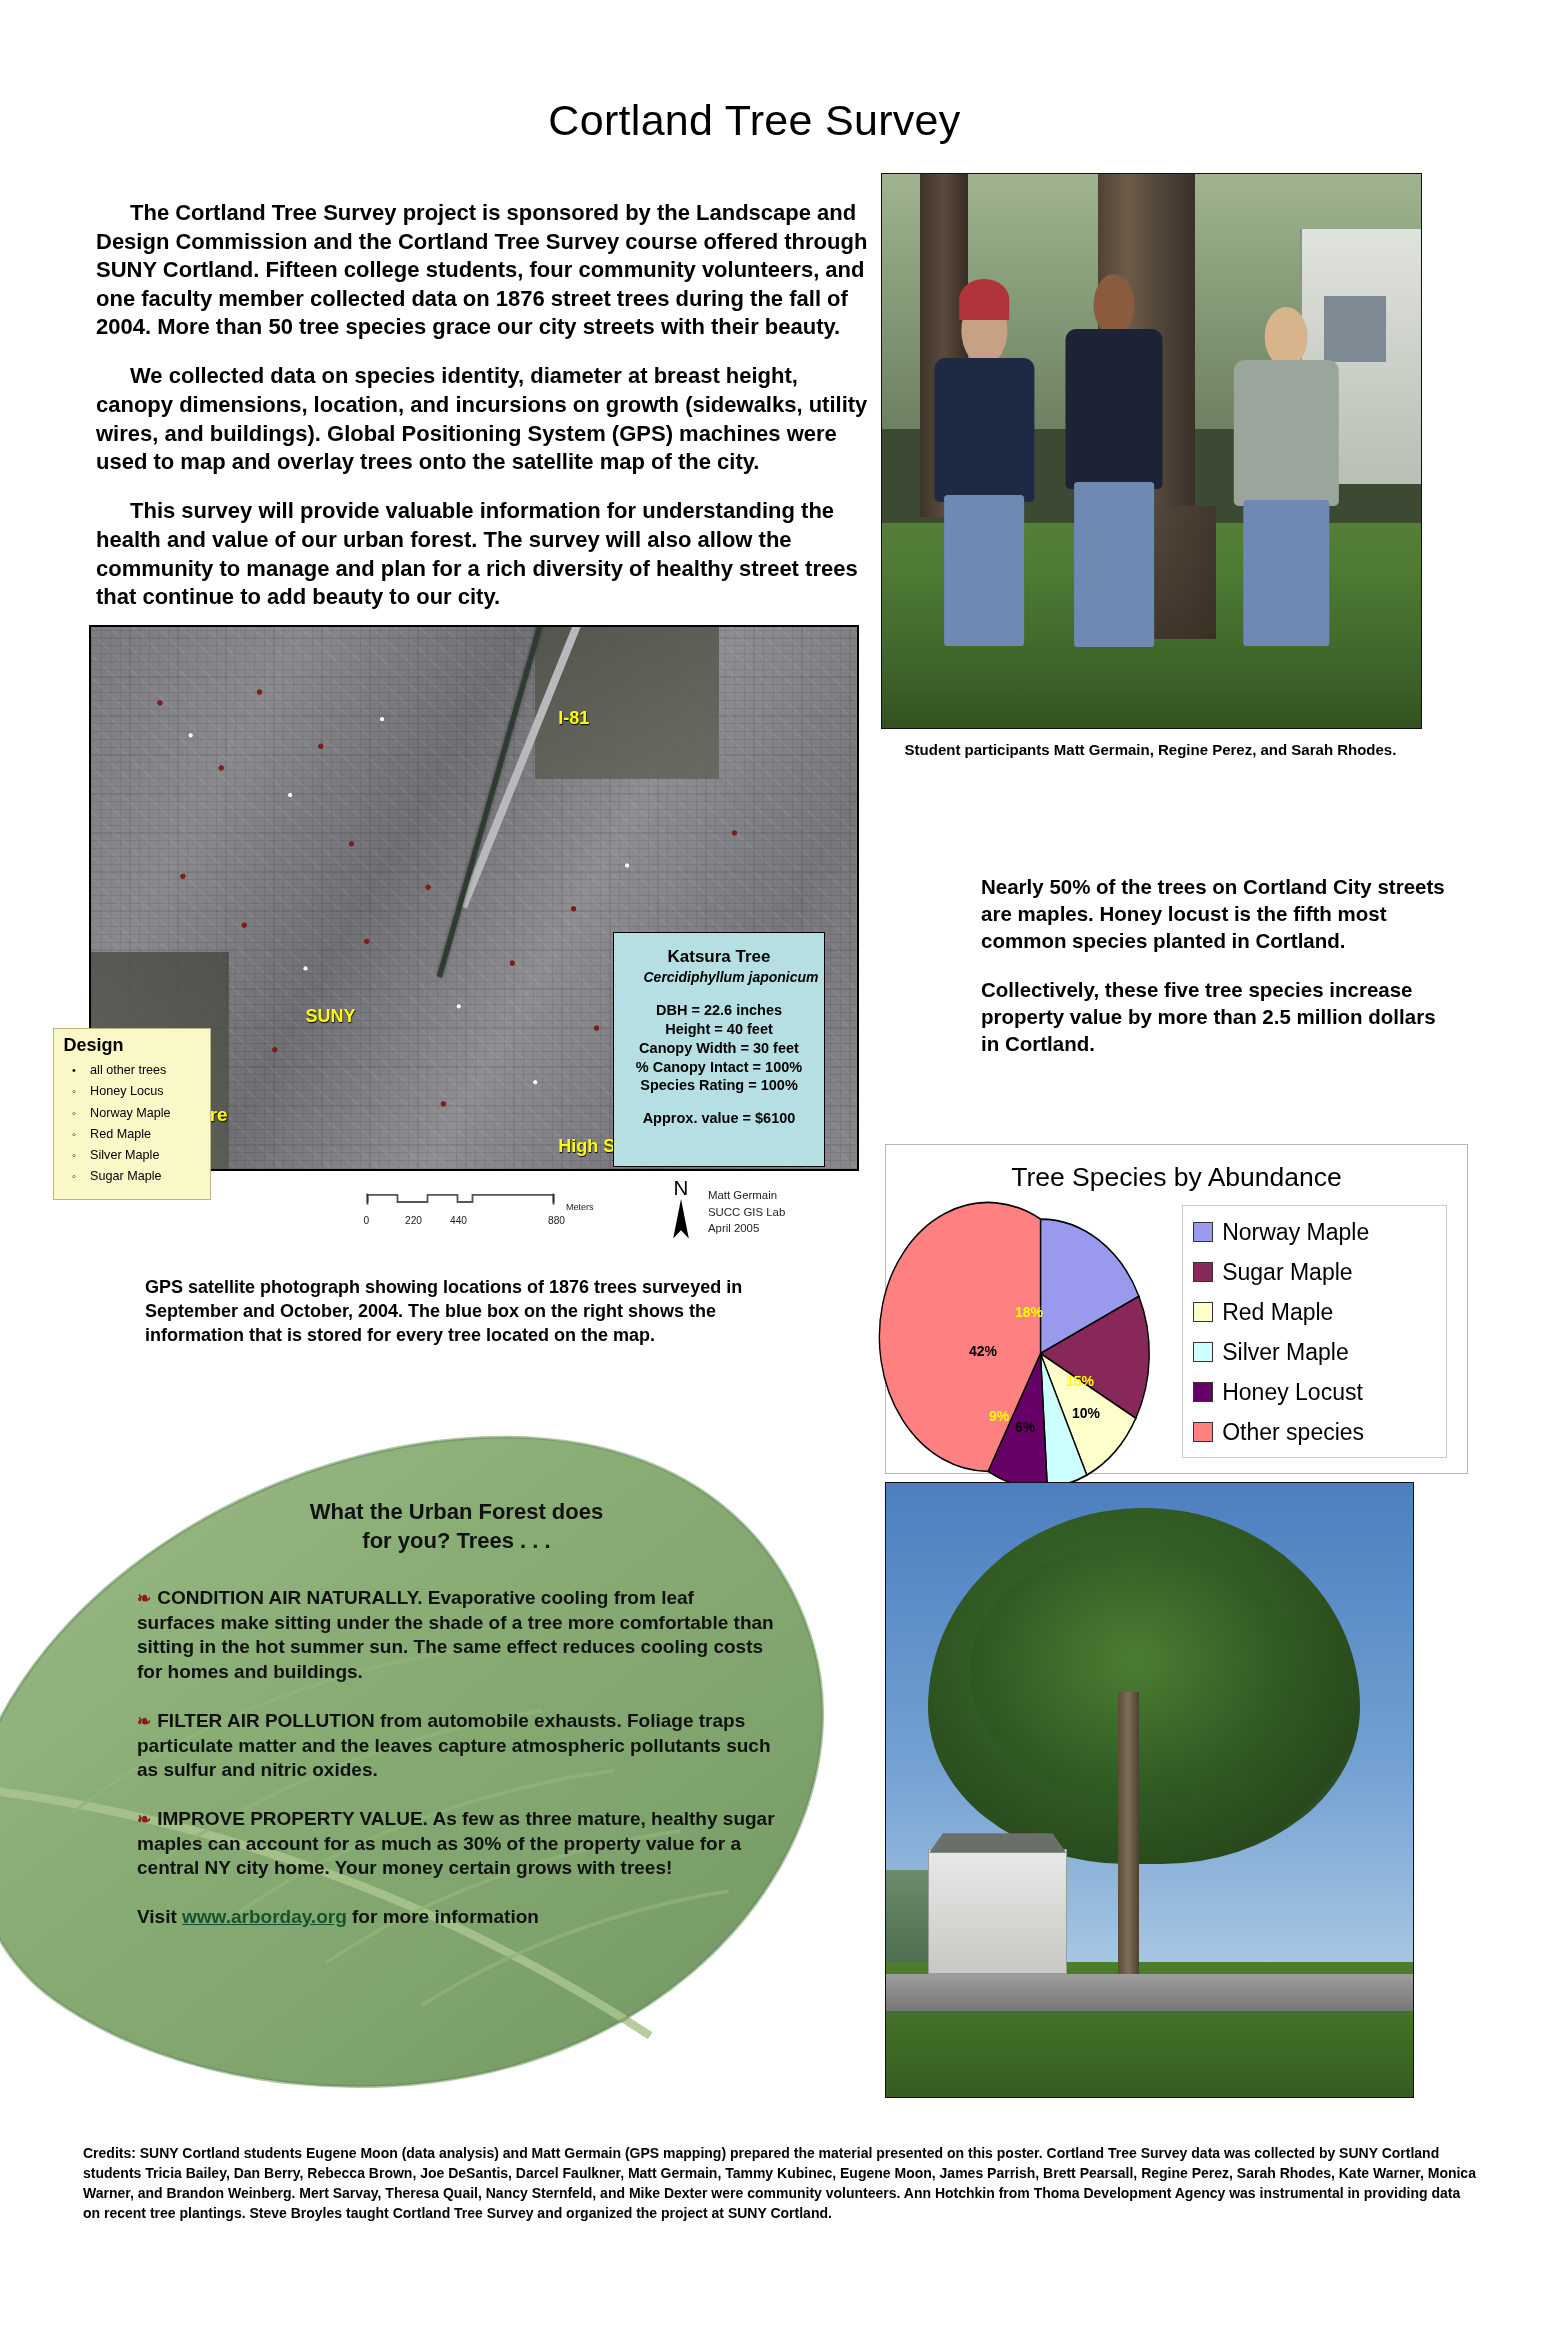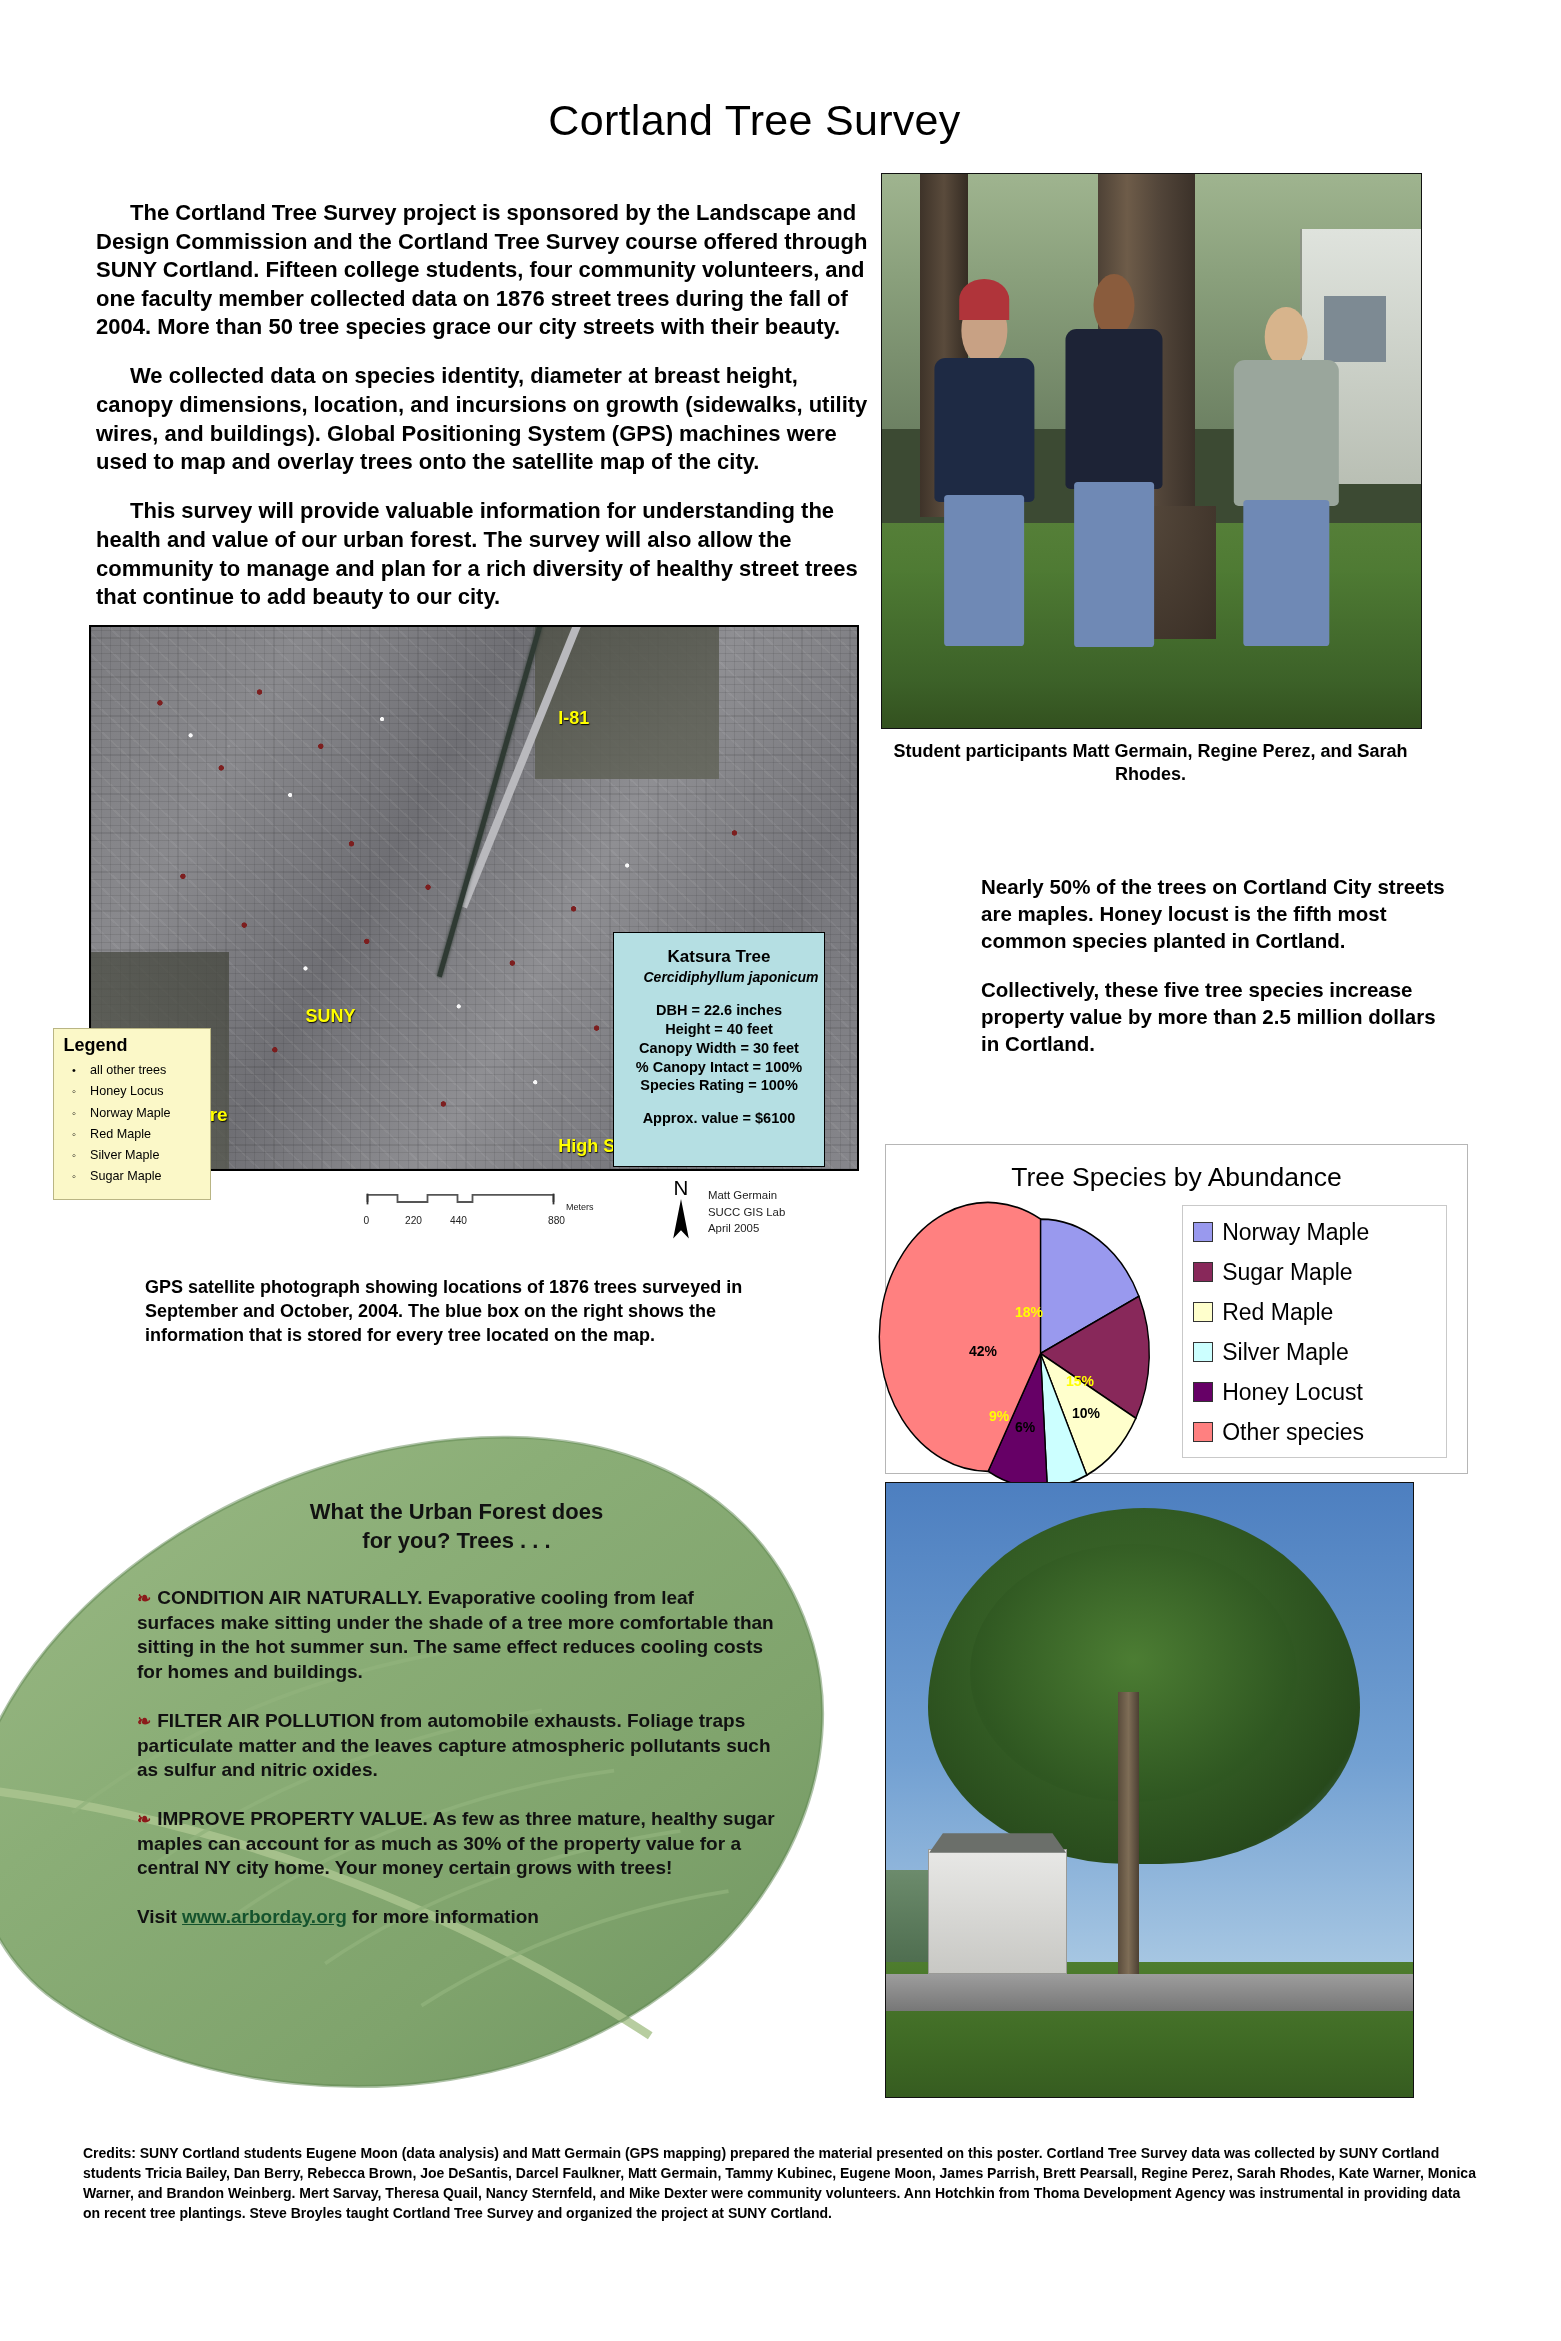--- a/index.html
+++ b/index.html
@@ -39,21 +39,21 @@
             background:linear-gradient(90deg,#3e3329,#5a4b3c,#352c23);}
   .ph-p{position:absolute;bottom:16%;}
   .ph-p .head{position:absolute;left:50%;transform:translateX(-50%);border-radius:50%;}
   .ph-p .body{position:absolute;left:50%;transform:translateX(-50%);border-radius:11px 11px 4.8px 4.8px;}
   .ph-p .legs{position:absolute;left:50%;transform:translateX(-50%);background:#6f89b5;border-radius:3.6px;}
   .ph-p1{left:9%;width:20%;height:62%;}
   .ph-p2{left:33%;width:20%;height:66%;}
   .ph-p3{left:64%;width:22%;height:60%;}
 
   .cap-students{position:absolute;left:881px;top:740px;width:539px;text-align:center;
-                font-size:18px;font-weight:bold;line-height:1.28;}
+                font-size:15px;font-weight:bold;line-height:1.28;}
 
   
   .map{position:absolute;left:89px;top:625px;width:766px;height:542px;
        border:2.4px solid #000;overflow:hidden;
        background:
          radial-gradient(circle at 18% 22%, rgba(255,255,255,.10) 0 1.2px, transparent 1.8px),
          radial-gradient(circle at 62% 48%, rgba(255,255,255,.08) 0 1.2px, transparent 1.8px),
          linear-gradient(120deg,#7c7c80 0%,#8a8a8e 20%,#6f6f74 40%,#8f8f93 60%,#76767b 80%,#87878c 100%);}
   .map-tex{position:absolute;inset:0;opacity:.55;
       background-image:
@@ -254,21 +254,21 @@
     <div>DBH = 22.6 inches</div>
     <div>Height = 40 feet</div>
     <div>Canopy Width = 30 feet</div>
     <div>% Canopy Intact = 100%</div>
     <div>Species Rating = 100%</div>
     <div class="k-gap-s"></div>
     <div>Approx. value = $6100</div>
   </div>
 
   <div class="legend">
-    <h4>Legend</h4>
+    <h4>Design</h4>
     <div class="lrow">
       <span class="dot">•</span>
       <span class="nm">all other trees</span>
     </div>
     <div class="lrow">
       <span class="dot">◦</span>
       <span class="nm">Honey Locus</span>
     </div>
     <div class="lrow">
       <span class="dot">◦</span>

